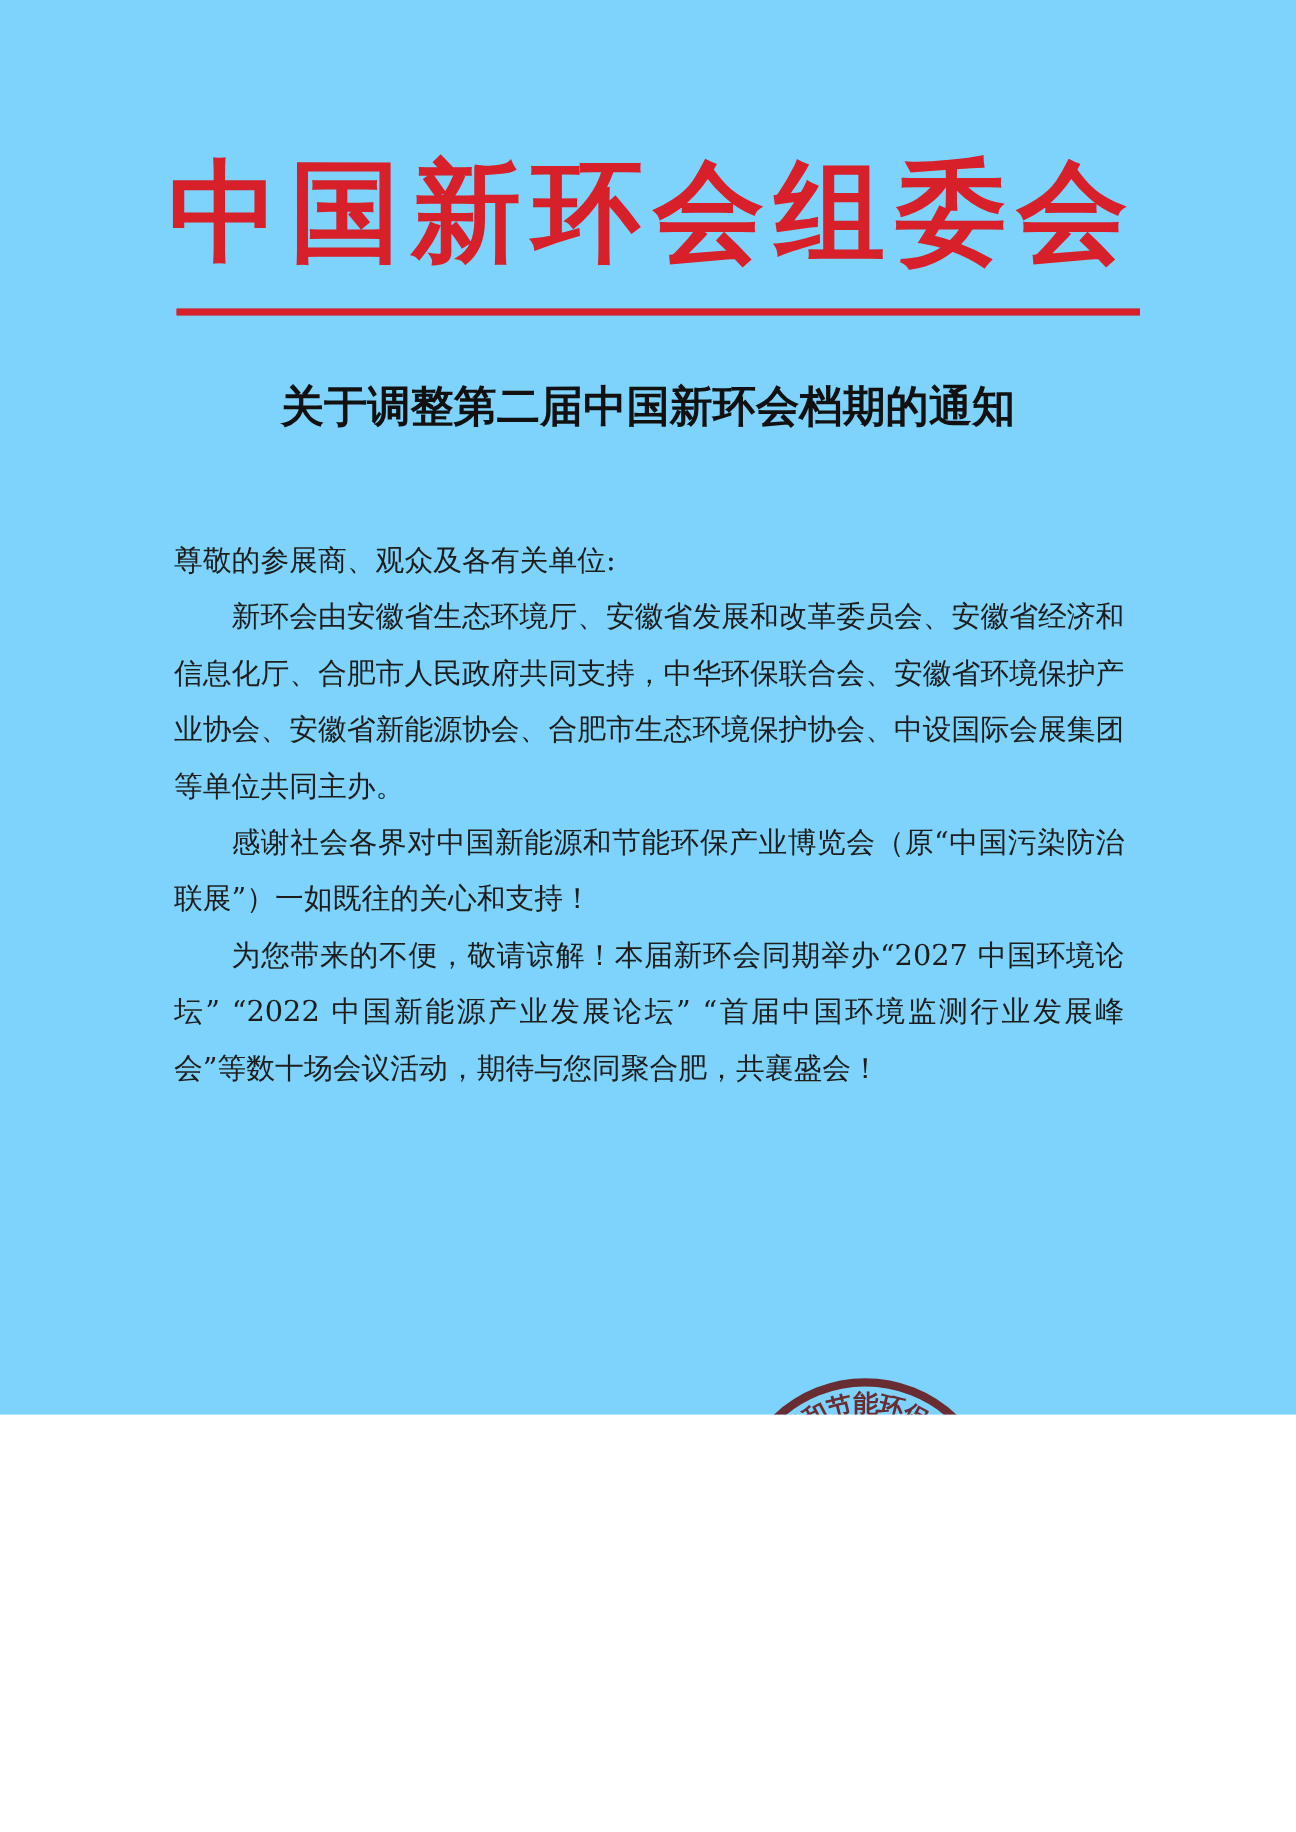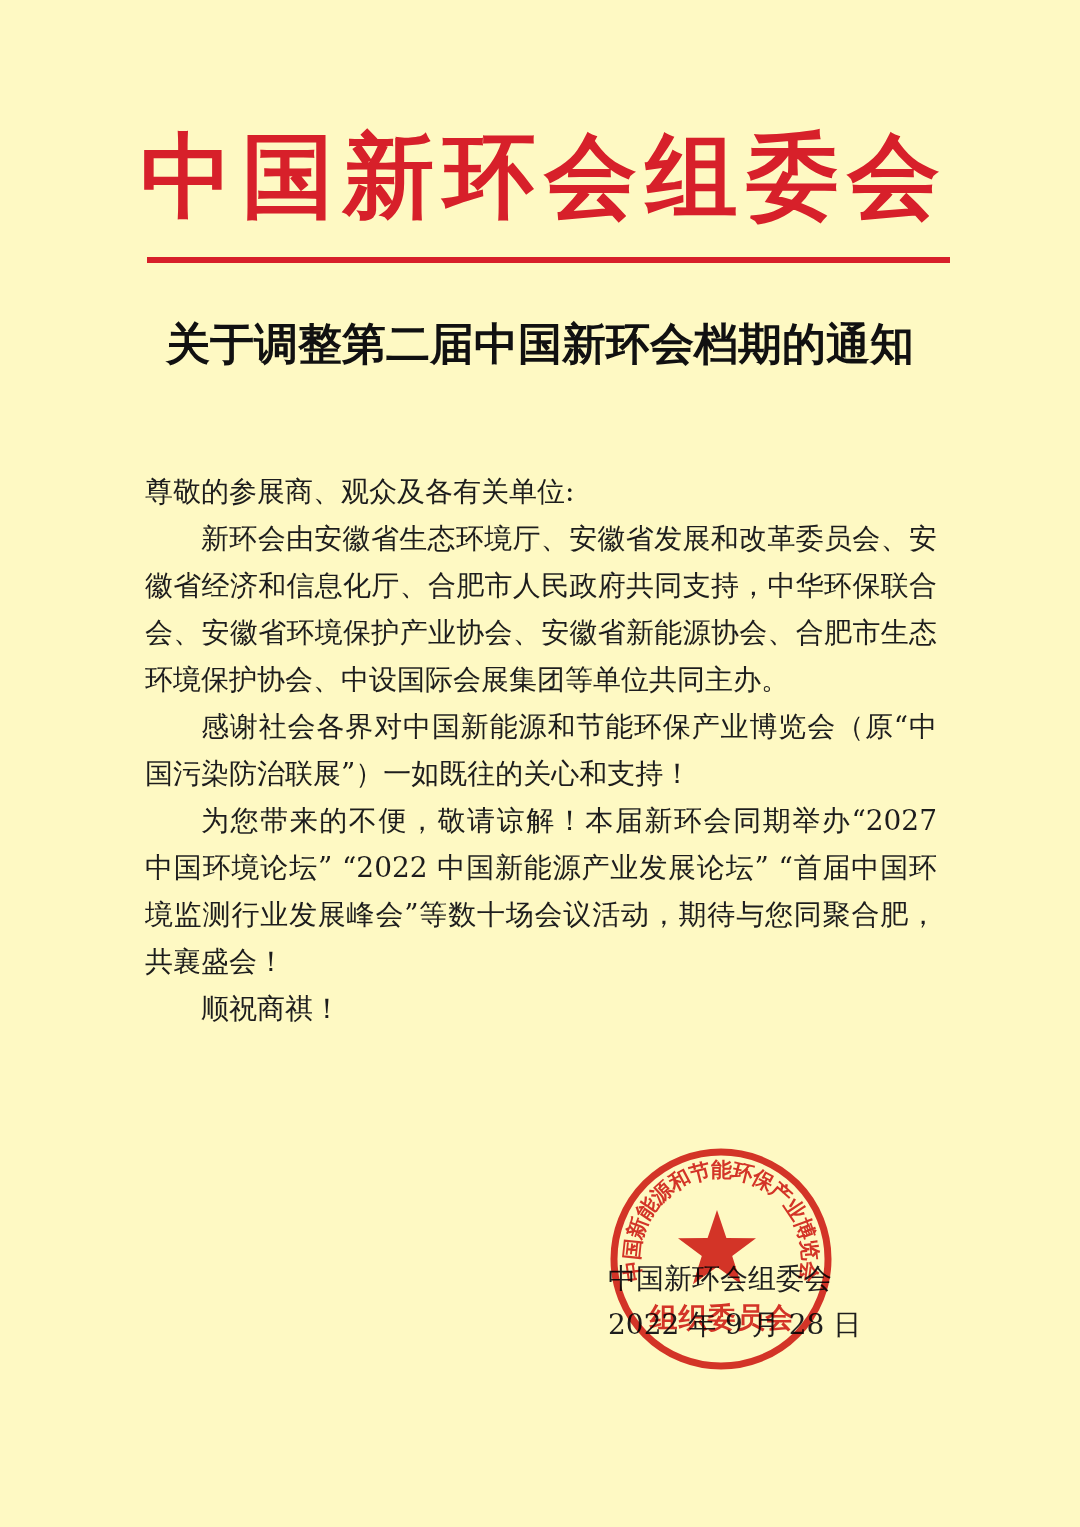--- a/index.html
+++ b/index.html
@@ -3,22 +3,22 @@
 <meta charset="utf-8">
 <style>
   :root{
     --color-brand-red:#d7202a;
     --color-seal-red:#d22a28;
     --color-text:#1d1d1d;
   }
   html,body{margin:0;padding:0;background:#ffffff;}
   .page{
     position:relative;
-    width:1080px;height:1527px;
-    background:#fef9c3;
+    width:1080px;height:1179px;
+    background:#7dd3fc;
     font-family:"DejaVu Serif","Liberation Serif",serif;
     color:var(--color-text);
     overflow:hidden;
     margin:0 auto;
   }
   .letterhead{
     position:absolute;top:126px;left:0;width:100%;
     margin:0;text-align:center;
     font-size:92px;font-weight:700;line-height:1.1;
     letter-spacing:9px;text-indent:9px;
@@ -26,27 +26,27 @@
     white-space:nowrap;
   }
   .letterhead-rule{
     position:absolute;top:257px;left:147px;
     width:803px;height:6px;
     background:var(--color-brand-red);
   }
   .doc-title{
     position:absolute;top:318px;left:0;width:100%;
     margin:0;text-align:center;
-    font-size:44px;font-weight:700;line-height:1.2;
+    font-size:36px;font-weight:700;line-height:1.2;
     color:#111111;
     white-space:nowrap;
   }
   .doc-body{
-    position:absolute;left:145px;top:468px;width:792px;
-    font-size:28px;line-height:47px;
+    position:absolute;left:145px;top:444px;width:792px;
+    font-size:24px;line-height:47px;
     text-align:justify;
     color:var(--color-text);
   }
   .doc-body p{margin:0;}
   .salutation{text-indent:0;}
   .para{text-indent:2em;}
   .para b{font-weight:700;}
   .signature-block{
     position:absolute;left:608px;top:1256px;
     font-size:28px;line-height:46px;
@@ -84,21 +84,20 @@
 
   <div class="letterhead-rule"></div>
 
   <h2 class="doc-title">关于调整第二届中国新环会档期的通知</h2>
 
   <div class="doc-body">
     <p class="salutation">尊敬的参展商、观众及各有关单位:</p>
     <p class="para">新环会由安徽省生态环境厅、安徽省发展和改革委员会、安徽省经济和信息化厅、合肥市人民政府共同支持，中华环保联合会、安徽省环境保护产业协会、安徽省新能源协会、合肥市生态环境保护协会、中设国际会展集团等单位共同主办。</p>
     <p class="para">感谢社会各界对中国新能源和节能环保产业博览会（原“中国污染防治联展”）一如既往的关心和支持！</p>
     <p class="para">为您带来的不便，敬请谅解！本届新环会同期举办“2027 中国环境论坛” “2022 中国新能源产业发展论坛” “首届中国环境监测行业发展峰会”等数十场会议活动，期待与您同聚合肥，共襄盛会！</p>
-    <p class="para">顺祝商祺！</p>
   </div>
 
   <div class="signature-block">
     <div>中国新环会组委会</div>
     <div>2022 年 9 月 28 日</div>
   </div>
 
   <svg class="seal" viewBox="0 0 240 240" xmlns="http://www.w3.org/2000/svg">
     <defs>
       <path id="seal-arc-path" d="M 40.8 141.2 A 82 82 0 1 1 199.2 141.2" fill="none"></path>

